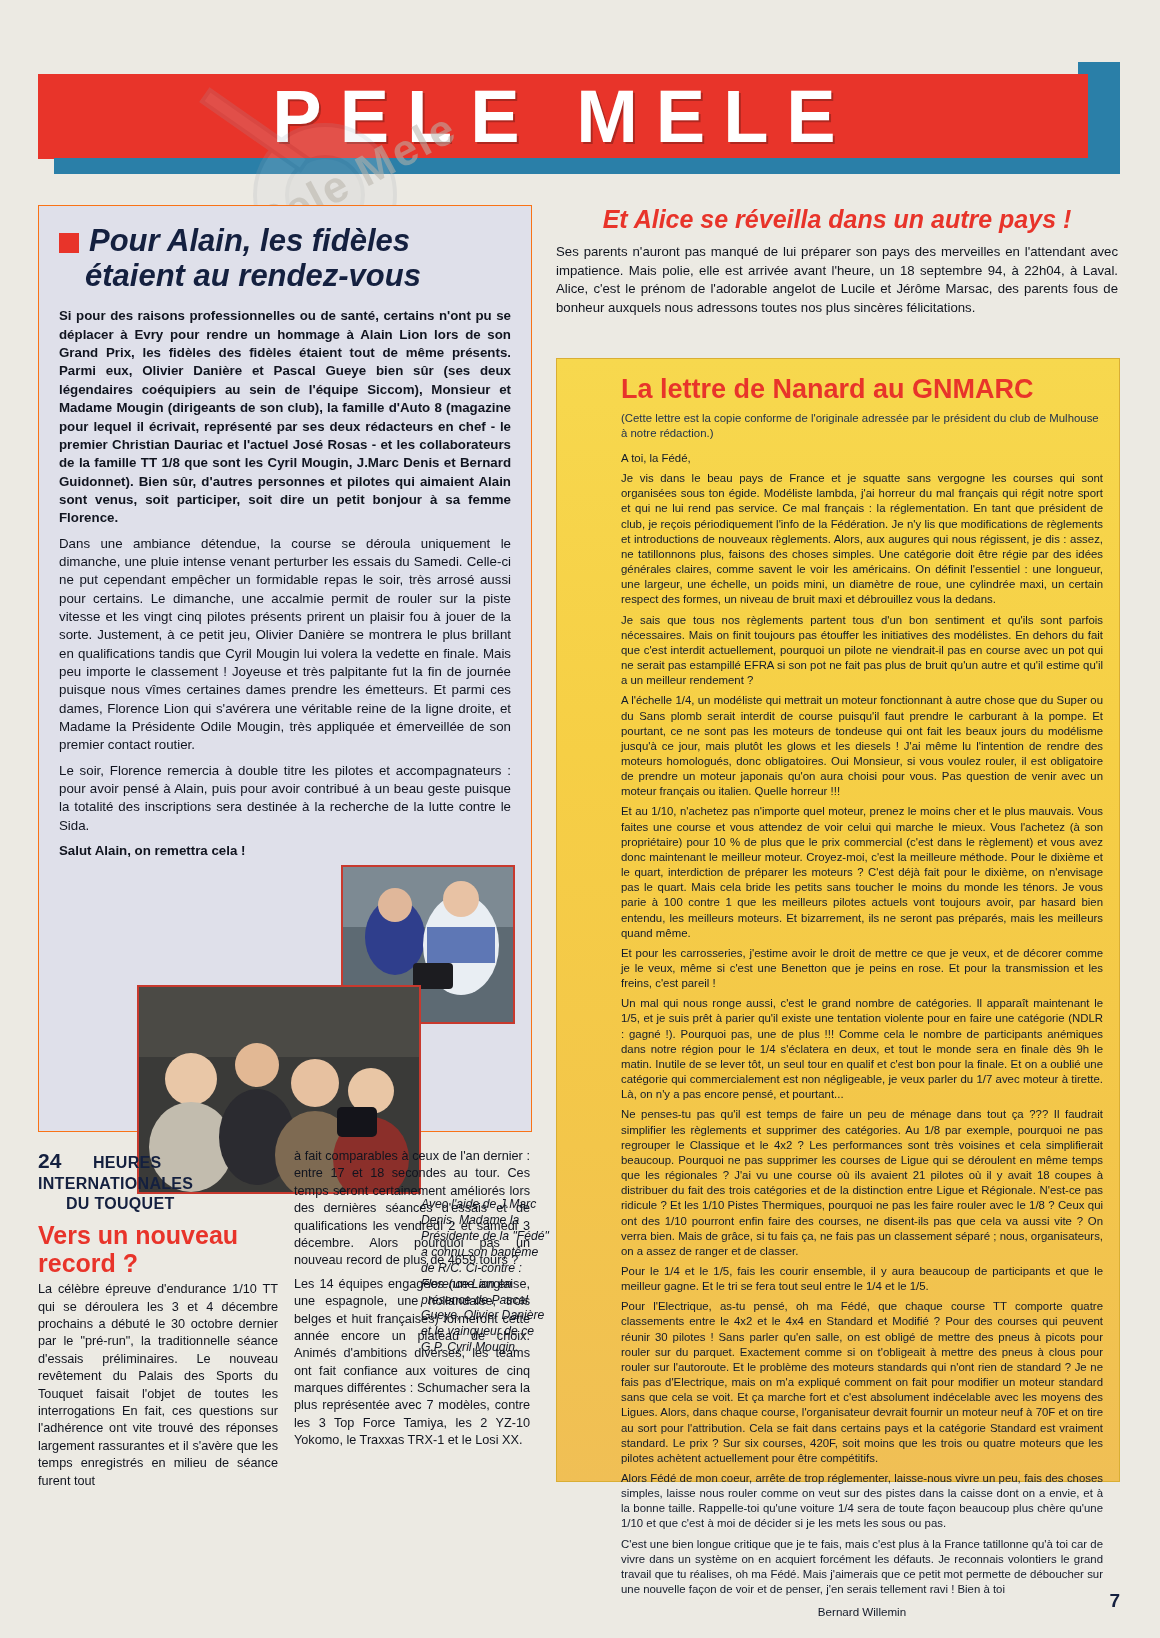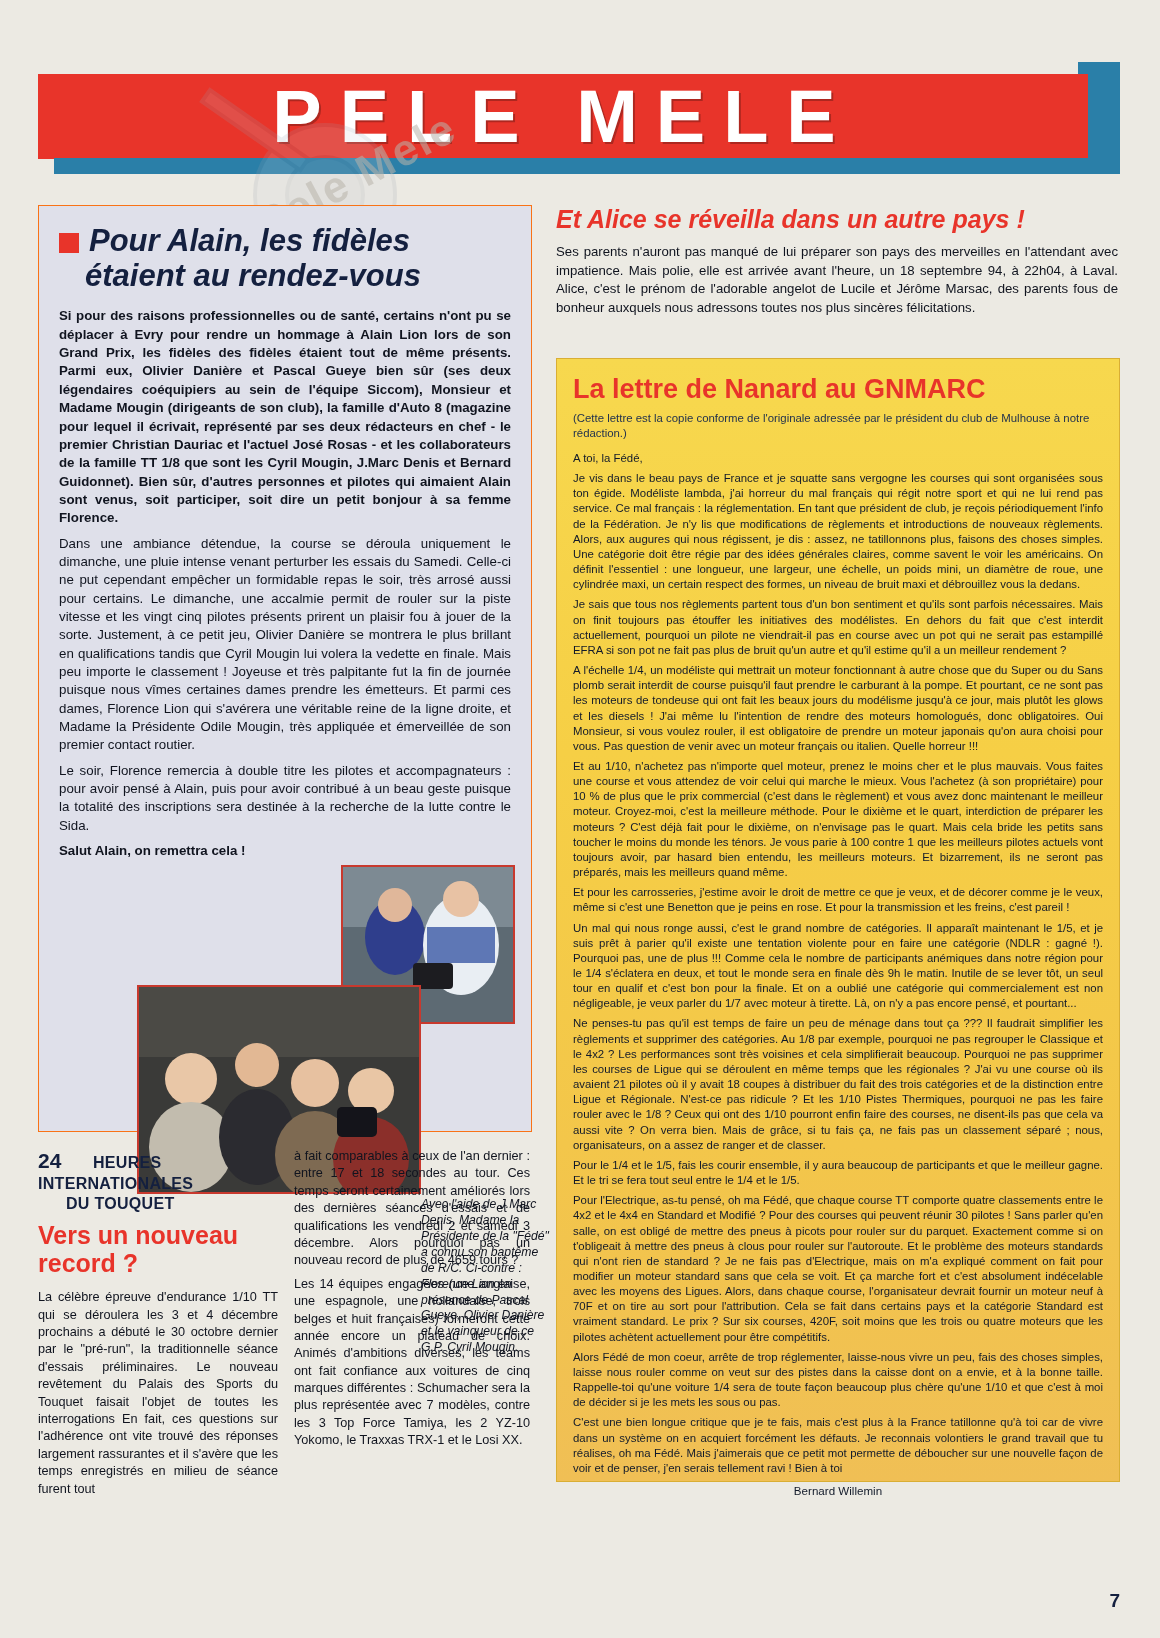--- a/index.html
+++ b/index.html
@@ -104,49 +104,49 @@
   .botleft{
     position:absolute; left:38px; top:1148px; width:240px;
   }
   .bl-kicker{
     font-size:13px; color:#14203f; line-height:1.25; margin-bottom:8px;
   }
   .bl-kicker .num{ font-size:21px; font-weight:bold; }
   .bl-kicker .sc{ font-weight:bold; font-size:16px; letter-spacing:.3px;padding-left:28px;}
   .bl-title{
     font-size:25px; font-weight:bold; color:#e8342a; line-height:1.1;
-    margin:4px 0 12px 0;
+    margin:4px 0 4px 0;
   }
   .col-text{
     font-size:12.7px; line-height:1.37; text-align:justify; color:#10141f;
   }
   .col-text p{margin:0 0 6px 0;}
   .botmid{
     position:absolute; left:294px; top:1148px; width:236px;
   }
 
   
   .rtop{
     position:absolute; left:556px; top:205px; width:562px;
   }
   .rtop-title{
     font-size:25px; font-weight:bold; font-style:italic; color:#e8342a;
-    line-height:1.12; margin:0 0 10px 0;
+    line-height:1.12; margin:0 0 10px 0;text-align:center;
   }
   .rtop-body{
     font-size:13.2px; line-height:1.42; text-align:justify; color:#10141f;
   }
 
   
   .yellow{
     position:absolute; left:556px; top:358px; width:562px; height:1122px;
     background:linear-gradient(180deg,#f7d84e 0%, #f6cf45 35%, #f3c64a 70%, #f0bf55 100%);
     border:1px solid #d9ae34;
   }
-  .y-inner{padding:16px 16px 10px 16px;}
+  .y-inner{padding:16px 16px 10px 16px;margin-left:48px;}
   .y-title{
     font-size:27px; font-weight:bold; color:#e8342a; margin:0 0 8px 0;
     line-height:1.05;
   }
   .y-note{
     font-size:11.4px; line-height:1.3; color:#22324d; font-style:normal;
     margin-bottom:10px;
   }
   .y-body{
     font-size:11.4px; line-height:1.33; text-align:justify; color:#121a2a;

